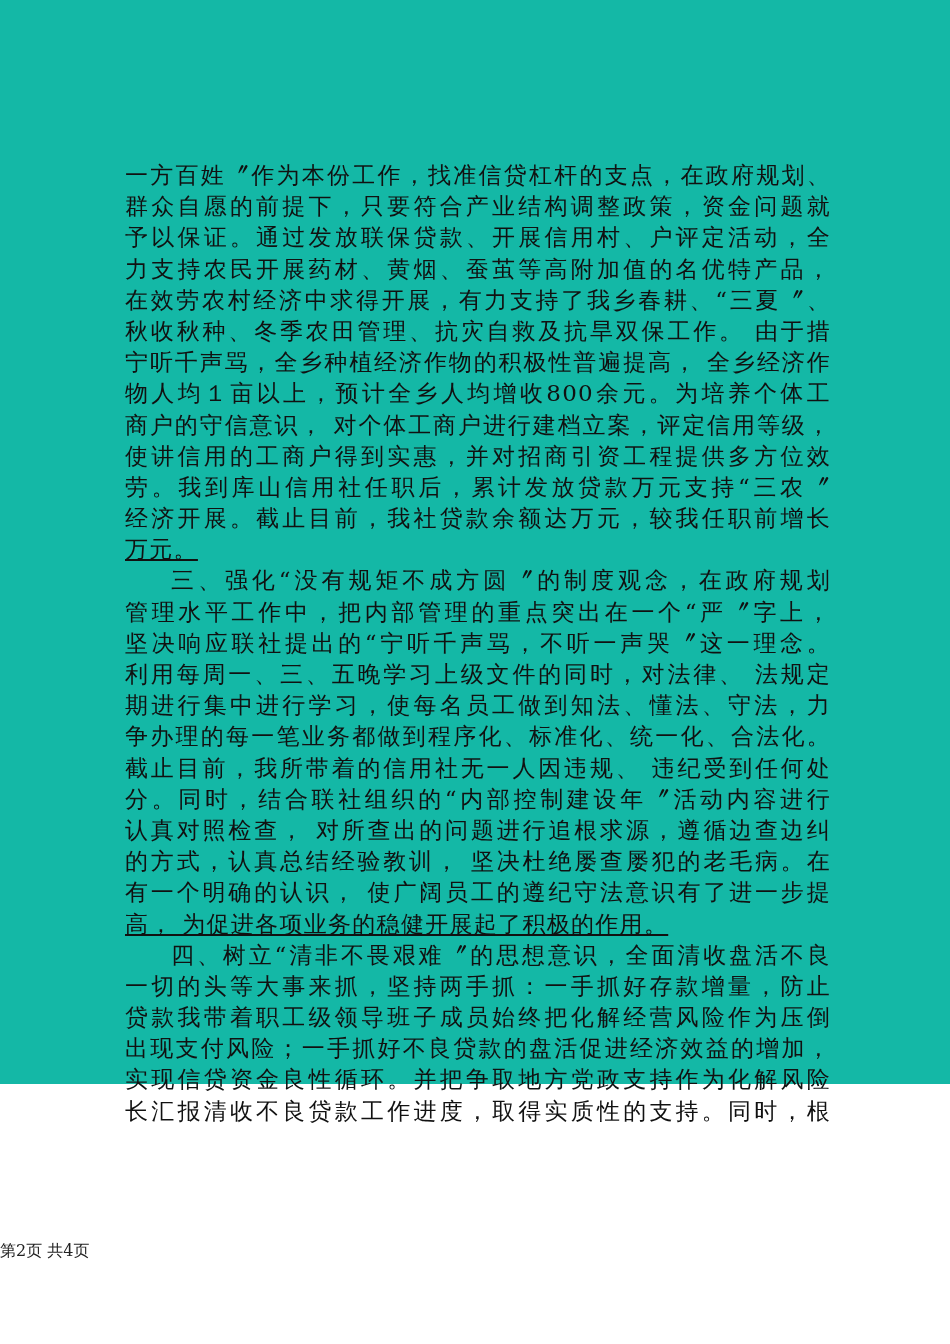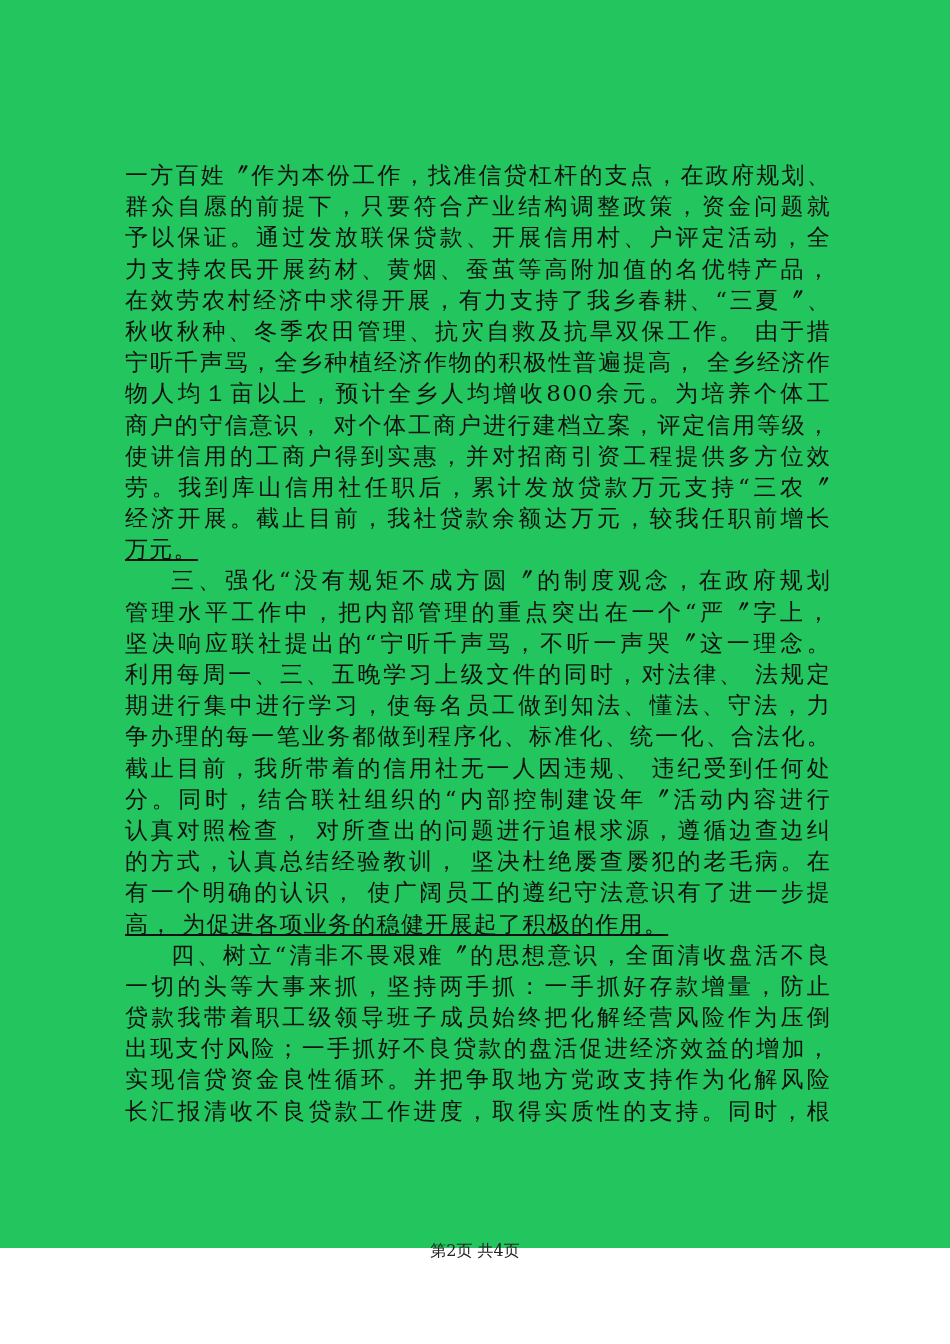--- a/index.html
+++ b/index.html
@@ -13,22 +13,22 @@
       position: relative;
       overflow: hidden;
       font-family: "DejaVu Serif", "Liberation Serif", serif;
       color: #111111;
     }
     .page {
       position: absolute;
       left: 0;
       top: 0;
       width: 950px;
-      height: 1248px;
-      background: #22c55e;
+      height: 1084px;
+      background: #14b8a6;
     }
     .body-text {
       position: absolute;
       left: 125px;
       top: 160px;
       width: 706px;
     }
     .line {
       height: 31.2px;
       line-height: 31.2px;
@@ -44,21 +44,20 @@
       text-decoration: underline;
     }
     .line.indent {
       padding-left: 46px;
     }
     .footer {
       position: absolute;
       left: 0;
       width: 950px;
       top: 1240px;
-      text-align: center;
       font-size: 16px;
       line-height: 22px;
       color: #222222;
     }
   </style>
 </head>
 <body>
 
 <div class="page">
   <div class="body-text">

